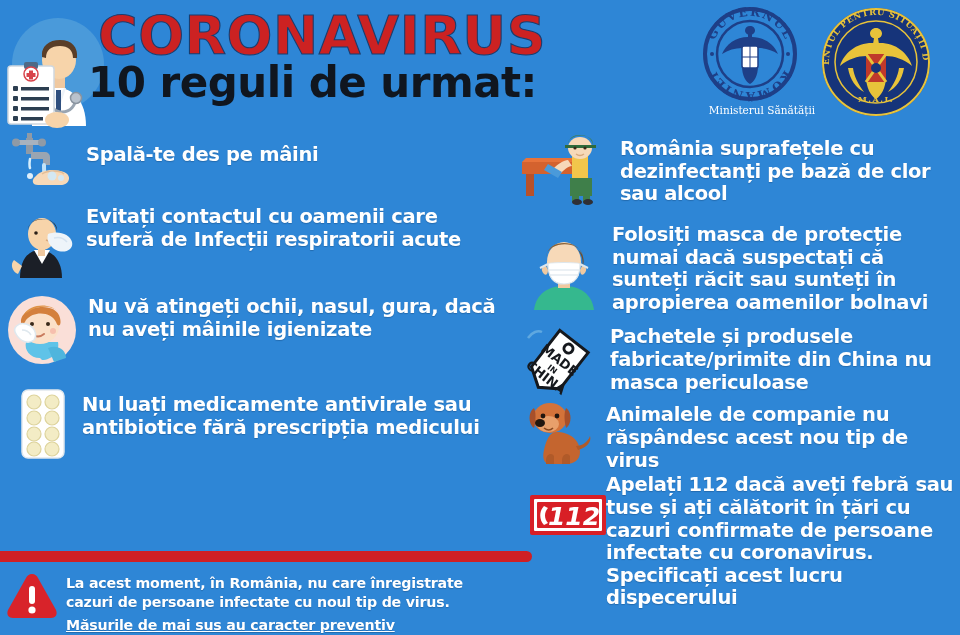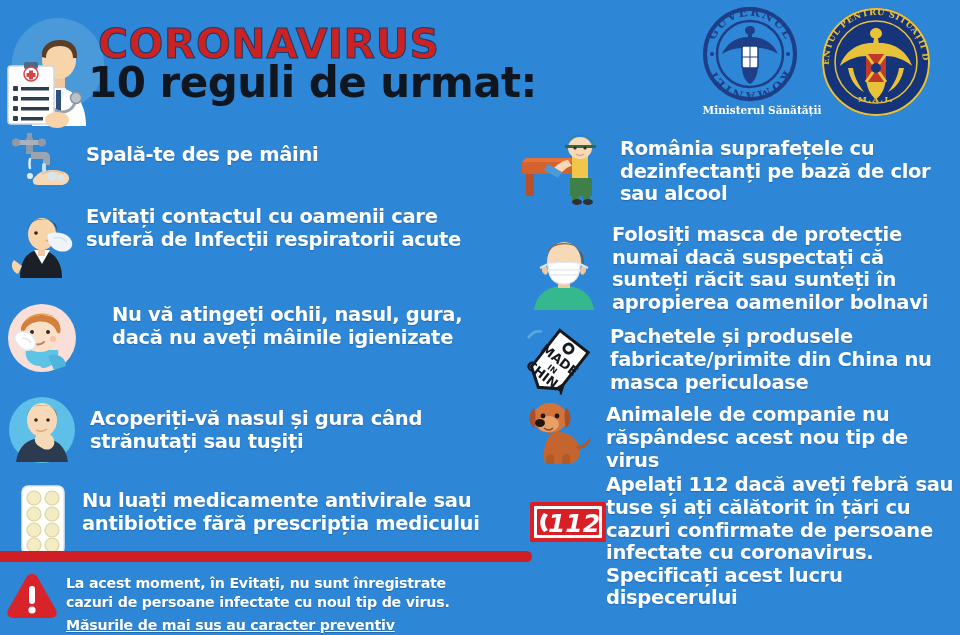--- a/index.html
+++ b/index.html
@@ -11,41 +11,41 @@
     position: relative;
   }
   .poster { position: relative; width: 960px; height: 635px; background: #2e86d6; }
 
   
   .header { position: absolute; left: 0; top: 0; width: 960px; height: 125px; }
 
   .doctor-art { position: absolute; left: 2px; top: 8px; width: 108px; height: 120px; }
 
   .title-coronavirus {
-    position: absolute; left: 98px; top: 20px;
-    font-size: 41px; font-weight: bold; letter-spacing: 0.5px;
+    position: absolute; left: 98px; top: 4px;
+    font-size: 54px; font-weight: bold; letter-spacing: 0.5px;
     color: #cc2222;
     -webkit-text-stroke: 1.1px #1a3d6e;
     font-family: "DejaVu Sans", sans-serif;
   }
   .title-rules {
     position: absolute; left: 88px; top: 58px;
     font-size: 42px; font-weight: bold; letter-spacing: -0.5px;
     color: #10161f;
     font-family: "DejaVu Sans", sans-serif;
   }
 
   
   .seals { position: absolute; right: 8px; top: 4px; width: 260px; height: 120px; }
   .seal { position: absolute; top: 2px; }
   .seal-gov { left: 10px; }
   .seal-dsu { left: 128px; }
   .seal-caption {
     position: absolute; left: 0; top: 98px; width: 120px; text-align: center;
-    color: #ffffff; font-size: 10.5px; font-weight: bold;
+    color: #ffffff; font-size: 10.5px; font-weight: normal;
     font-family: "DejaVu Serif", serif;
   }
 
   
   .col { position: absolute; top: 128px; }
   .col-left  { left: 0px;   width: 510px; }
   .col-right { left: 512px; width: 448px; }
 
   .rule { position: relative; display: flex; align-items: flex-start; }
   .rule-icon { position: relative; flex: 0 0 auto; }
@@ -218,57 +218,41 @@
           <circle cx="32" cy="29" r="1.8" fill="#2a2018"></circle>
           <path d="M42 36 q4 2 7 0" stroke="#d9a87c" stroke-width="1.5" fill="none"></path>
           <path d="M44 30 C54 26 66 30 68 38 C70 46 60 50 52 46 C46 43 42 36 44 30 Z" fill="#eef4f9"></path>
           <path d="M50 34 q8 -2 13 4" stroke="#d6e3ef" stroke-width="1.5" fill="none"></path>
           <path d="M10 56 C6 60 8 68 14 70 L18 62 Z" fill="#f7d4aa"></path>
         </svg>
       </div>
       <div class="rule-text" style="margin-left:8px; margin-top:2px;">Evitați contactul cu oamenii care suferă de Infecții respiratorii acute</div>
     </div>
 
-    <div class="rule" style="margin-left:4px; margin-top:16px;gap:24px;">
+    <div class="rule" style="margin-left:4px; margin-top:8px;">
       <div class="rule-icon">
         <svg width="76" height="76" viewBox="0 0 76 76">
           <circle cx="38" cy="38" r="34" fill="#fadfd8"></circle>
           <path d="M36 66 C26 66 20 58 22 50 L54 50 C56 60 48 68 38 68 Z" fill="#5fc3e8"></path>
           <ellipse cx="36" cy="34" rx="19" ry="18" fill="#fbe0c8"></ellipse>
           <path d="M17 30 C16 14 52 8 56 26 C58 34 54 36 52 30 C48 20 30 18 22 28 C20 32 18 34 17 30 Z" fill="#d4803c"></path>
           <path d="M20 22 C26 12 46 10 54 20 C50 14 34 12 24 20 Z" fill="#e09447"></path>
           <circle cx="28" cy="32" r="2" fill="#3a2a1a"></circle>
           <circle cx="44" cy="32" r="2" fill="#3a2a1a"></circle>
           <circle cx="23" cy="39" r="3" fill="#f5b7a8" opacity="0.8"></circle>
           <circle cx="49" cy="39" r="3" fill="#f5b7a8" opacity="0.8"></circle>
           <path d="M28 42 q6 5 12 0" stroke="#c97b5e" stroke-width="2" fill="none" stroke-linecap="round"></path>
           <path d="M12 42 C8 36 14 30 22 32 C30 34 34 42 30 48 C24 53 16 49 12 42 Z" fill="#ffffff" stroke="#dfe8ee" stroke-width="1.5"></path>
           <path d="M18 38 q6 0 9 5" stroke="#dfe8ee" stroke-width="1.5" fill="none"></path>
           <path d="M44 56 C54 52 62 58 62 66 L50 70 Z" fill="#4fb5dd"></path>
         </svg>
       </div>
       <div class="rule-text" style="margin-left:8px; margin-top:4px;">Nu vă atingeți   ochii, nasul, gura, dacă nu aveți mâinile igienizate</div>
     </div>
 
-    <div class="rule" style="margin-left:6px; margin-top:16px;">
-      <div class="rule-icon">
-        <svg width="72" height="68" viewBox="0 0 72 68">
-          <circle cx="36" cy="34" r="33" fill="#5ec0e8"></circle>
-          <path d="M10 66 C12 50 22 42 36 42 C50 42 60 50 62 66 Z" fill="#2b3c50"></path>
-          <rect x="31" y="34" width="11" height="12" fill="#f0c9a0"></rect>
-          <ellipse cx="36" cy="24" rx="15" ry="17" fill="#f7d9b8"></ellipse>
-          <path d="M21 20 C21 6 52 5 51 21 C50 13 44 9 36 9 C28 9 22 13 21 20 Z" fill="#8a6237"></path>
-          <circle cx="30" cy="24" r="1.8" fill="#3a2a1a"></circle>
-          <circle cx="42" cy="24" r="1.8" fill="#3a2a1a"></circle>
-          <path d="M30 34 q6 3 11 -1" stroke="#d9a87c" stroke-width="1.5" fill="none"></path>
-          <path d="M30 40 C36 34 46 36 48 44 C50 52 42 56 36 52 C30 49 27 45 30 40 Z" fill="#f7d9b8"></path>
-        </svg>
-      </div>
-      <div class="rule-text" style="margin-left:12px; margin-top:12px;">Acoperiți-vă nasul și gura când strănutați sau tușiți</div>
-    </div>
 
     <div class="rule" style="margin-left:18px; margin-top:16px;">
       <div class="rule-icon">
         <svg width="50" height="72" viewBox="0 0 50 72">
           <rect x="4" y="2" width="42" height="68" rx="6" fill="#ffffff" stroke="#e1e8ee" stroke-width="1.5"></rect>
           <g>
             <circle cx="16" cy="14" r="7" fill="#f3ecc5" stroke="#ddd39c" stroke-width="1.2"></circle>
             <circle cx="34" cy="14" r="7" fill="#f3ecc5" stroke="#ddd39c" stroke-width="1.2"></circle>
             <circle cx="16" cy="30" r="7" fill="#f3ecc5" stroke="#ddd39c" stroke-width="1.2"></circle>
             <circle cx="34" cy="30" r="7" fill="#f3ecc5" stroke="#ddd39c" stroke-width="1.2"></circle>
@@ -362,21 +346,21 @@
           <ellipse cx="14" cy="25" rx="5" ry="4" fill="#22170f"></ellipse>
           <path d="M18 30 q5 4 9 0" stroke="#8a4a22" stroke-width="1.6" fill="none"></path>
           <path d="M20 62 C20 56 26 54 28 58 L28 66 L20 66 Z" fill="#b05a29"></path>
           <path d="M36 62 C36 56 42 54 44 58 L44 66 L36 66 Z" fill="#b05a29"></path>
         </svg>
       </div>
       <div class="rule-text" style="margin-left:10px; margin-top:6px;">Animalele de companie nu răspândesc acest nou tip de virus</div>
     </div>
 
     <div class="rule" style="margin-left:18px; margin-top:2px;">
-      <div class="rule-icon" style="margin-top:28px;">
+      <div class="rule-icon" style="margin-top:21px;">
         <svg width="76" height="40" viewBox="0 0 76 40">
           <rect x="0" y="0" width="76" height="40" rx="2" fill="#d81f26"></rect>
           <rect x="4" y="4" width="68" height="32" rx="1" fill="#ffffff"></rect>
           <rect x="7" y="7" width="62" height="26" rx="1" fill="#d81f26"></rect>
           <path d="M14 11 C9 16 9 25 14 30 L18 28 C14 24 14 17 18 13 Z" fill="#ffffff"></path>
           <text x="44" y="30" text-anchor="middle" font-family="DejaVu Sans, sans-serif" font-style="italic" font-size="25" font-weight="bold" fill="#ffffff">112</text>
         </svg>
       </div>
       <div class="rule-text" style="margin-top:0px;">Apelați 112 dacă aveți febră sau tuse și ați călătorit în țări cu cazuri confirmate de persoane infectate cu coronavirus. Specificați acest lucru dispecerului</div>
     </div>
@@ -386,18 +370,18 @@
 
   <div class="warn-triangle">
     <svg width="52" height="48" viewBox="0 0 52 48">
       <path d="M26 2 C29 2 31 4 32 6 L50 38 C52 43 49 46 45 46 L7 46 C3 46 0 43 2 38 L20 6 C21 4 23 2 26 2 Z" fill="#d8232a"></path>
       <rect x="23" y="14" width="6" height="18" rx="3" fill="#ffffff"></rect>
       <circle cx="26" cy="38" r="3.6" fill="#ffffff"></circle>
     </svg>
   </div>
 
   <div class="footer-text">
-    <div>La acest moment, în Evitați, nu sunt înregistrate</div>
+    <div>La acest moment, în România, nu care înregistrate</div>
     <div>cazuri de persoane infectate cu noul tip de virus.</div>
     <div class="footer-line3">Măsurile de mai sus au caracter preventiv</div>
   </div>
 
 </div>
 
 </body></html>

